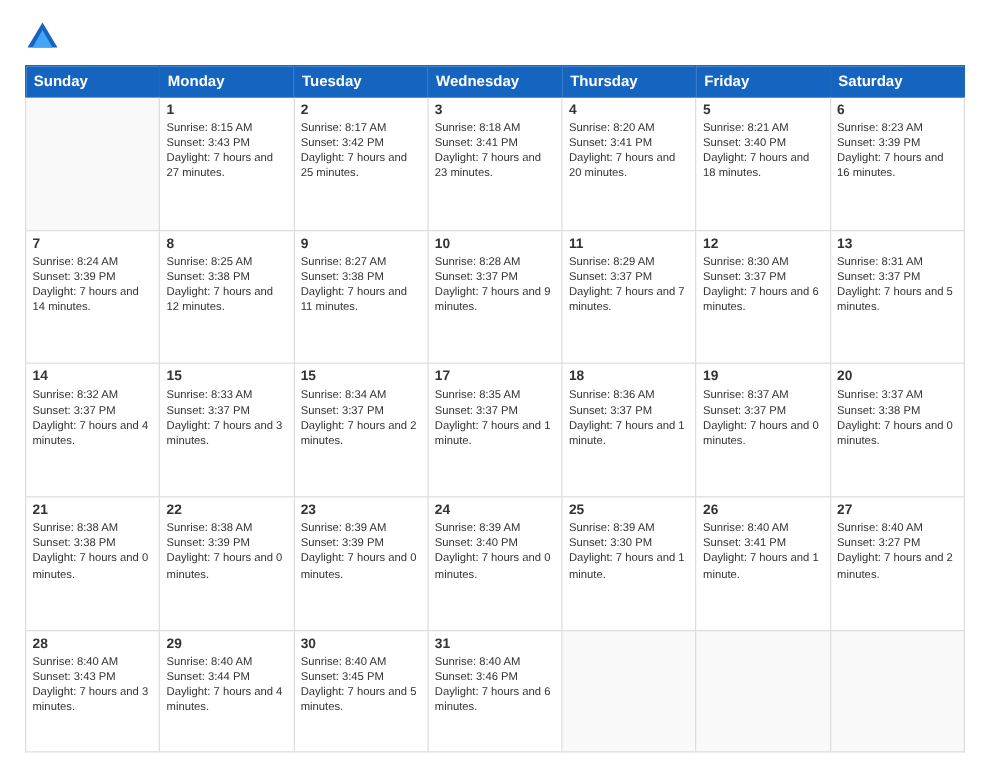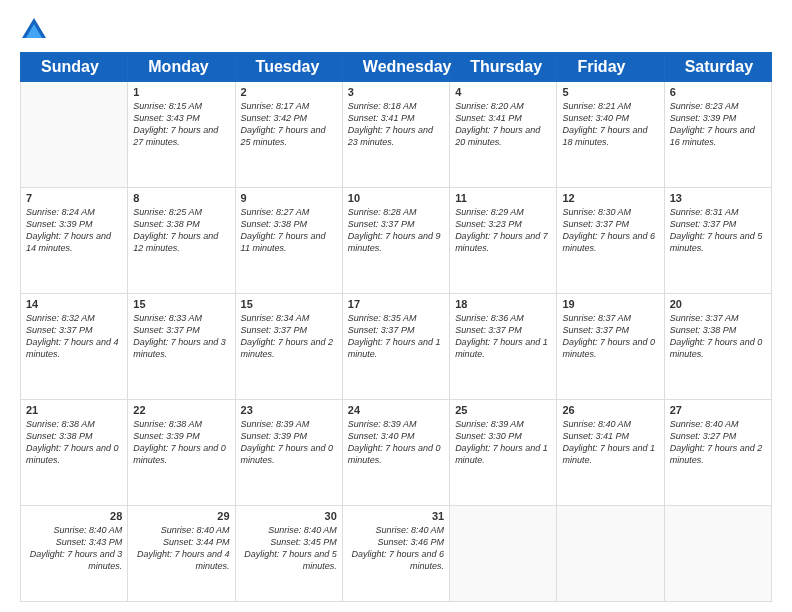--- a/index.html
+++ b/index.html
@@ -63,23 +63,23 @@
     .calendar {
       flex: 1;
       border: 1px solid #ccc;
       border-collapse: collapse;
       width: 100%;
       table-layout: fixed;
     }
     .calendar th {
       background-color: #1565c0;
       color: #fff;
-      font-size: 16px;
-      font-weight: bold;
-      padding: 5px 20px;
+      font-size: 12px;
+      font-weight: bold;
+      padding: 5px 6px;
       text-align: left;
       border: 1px solid #1a6abf;
     }
     .calendar td {
       vertical-align: top;
       padding: 4px 5px;
       font-size: 9.5px;
       color: #333;
       border: 1px solid #ddd;
       height: 88px;
@@ -87,28 +87,26 @@
     .day-num {
       font-weight: bold;
       font-size: 11px;
       display: block;
       margin-bottom: 2px;
     }
     .cell-content {
       font-size: 9px;
       line-height: 1.35;
       color: #333;
-      font-style: italic;
     }
     .empty-cell {
       background: #f9f9f9;
     }
     tr:last-child td {
       height: 80px;
-      text-align: right;
     }
   </style>
 </head>
 <body>
 
 <div class="page">
   <div class="header">
     <div class="logo">
       <svg class="logo-icon" viewBox="0 0 28 28">
         <polygon points="14,2 26,22 2,22" fill="#1565c0"></polygon>
@@ -208,21 +206,21 @@
           <td>
             <span class="day-num">10</span>
             <div class="cell-content">Sunrise: 8:28 AM
 Sunset: 3:37 PM
 Daylight: 7 hours
 and 9 minutes.</div>
           </td>
           <td>
             <span class="day-num">11</span>
             <div class="cell-content">Sunrise: 8:29 AM
-Sunset: 3:23 PM
+Sunset: 3:37 PM
 Daylight: 7 hours
 and 7 minutes.</div>
           </td>
           <td>
             <span class="day-num">12</span>
             <div class="cell-content">Sunrise: 8:30 AM
 Sunset: 3:37 PM
 Daylight: 7 hours
 and 6 minutes.</div>
           </td>

